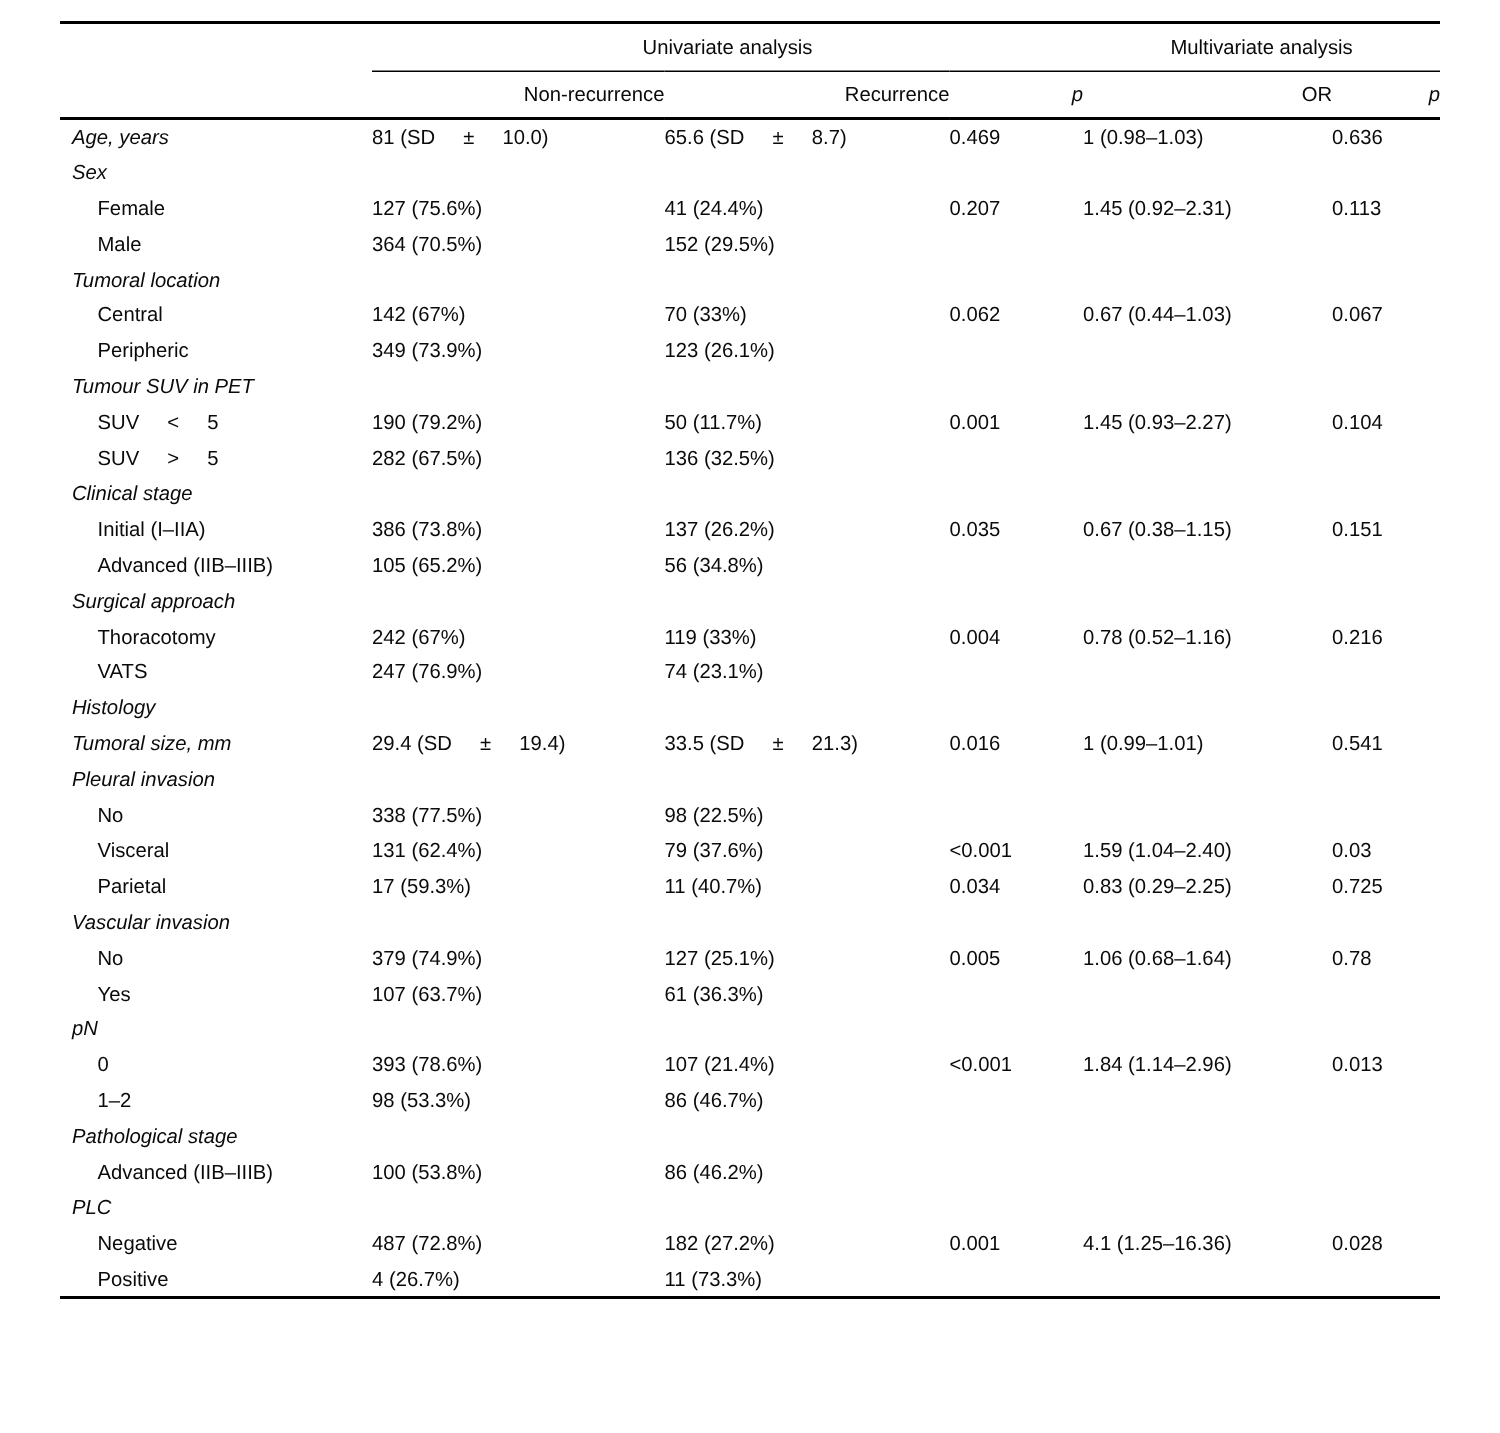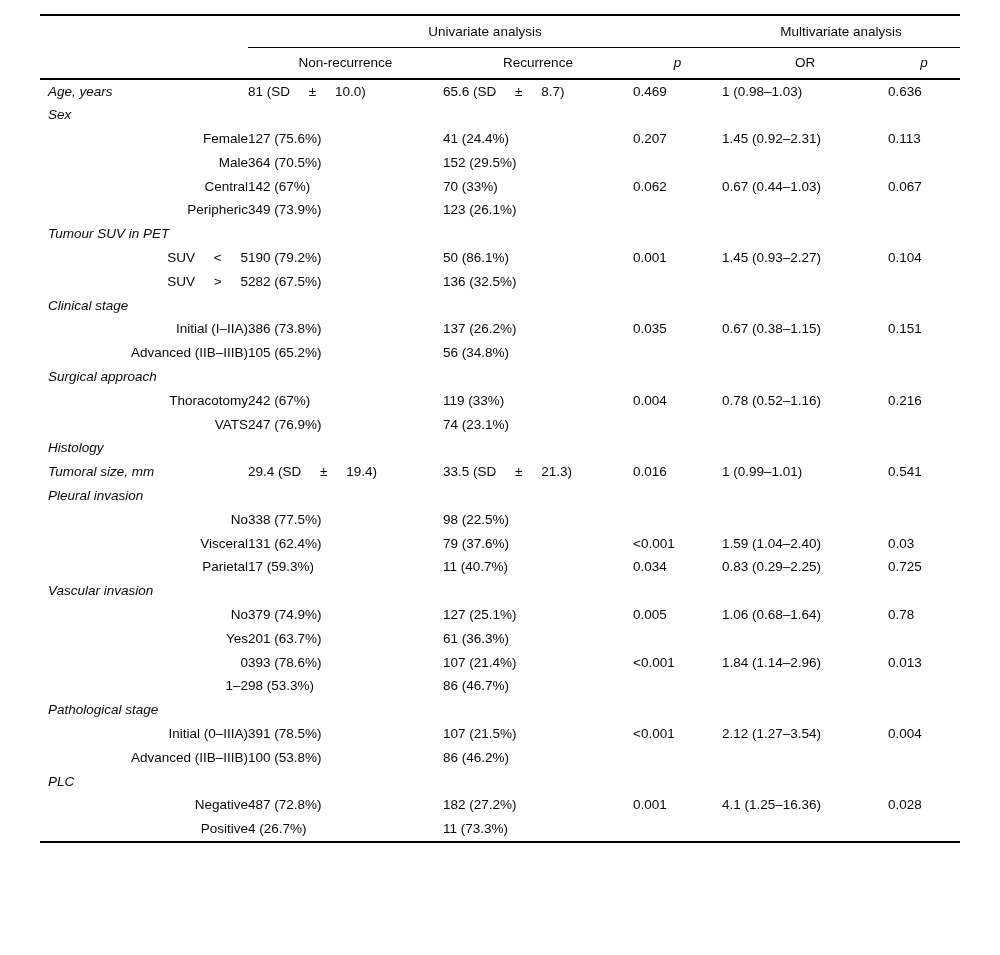--- a/index.html
+++ b/index.html
@@ -27,21 +27,21 @@
   }
   col.c1 { width: 208px; }
   col.c2 { width: 195px; }
   col.c3 { width: 190px; }
   col.c4 { width: 89px;  }
   col.c5 { width: 166px; }
   col.c6 { width: 72px;  }
 
   th {
     font-weight: 400;
-    text-align: center;
+    text-align: right;
     vertical-align: middle;
     white-space: pre;
     overflow: hidden;
   }
   tr.group-row th { height: 31px; }
   th.group {
     text-align: center;
     border-bottom: 1.5px solid #000;
   }
   tr.col-row th {
@@ -51,21 +51,21 @@
   th.pcol { font-style: italic; }
 
   tbody td {
     height: 23.8px;
     vertical-align: middle;
     white-space: pre;
     overflow: hidden;
   }
   td.label { padding-left: 8px; }
   tr.category td.label { font-style: italic; margin-top: 43px; }
-  tr.item td.label { padding-left: 25px; font-style: normal; text-align: right; }
+  tr.item td.label { padding-left: 25px; font-style: normal; }
 </style>
 </head>
 <body>
 
 <div class="page">
   <div class="table-wrap">
     <table>
       <colgroup>
         <col class="c1">
           <col class="c2">
@@ -115,20 +115,28 @@
     <td>0.113</td>
   </tr>
           <tr class="item">
     <td class="label">Male</td>
     <td>364 (70.5%)</td>
     <td>152 (29.5%)</td>
     <td></td>
     <td></td>
     <td></td>
   </tr>
+          <tr class="category">
+    <td class="label">Tumoral location</td>
+    <td></td>
+    <td></td>
+    <td></td>
+    <td></td>
+    <td></td>
+  </tr>
           <tr class="item">
     <td class="label">Central</td>
     <td>142 (67%)</td>
     <td>70 (33%)</td>
     <td>0.062</td>
     <td>0.67 (0.44–1.03)</td>
     <td>0.067</td>
   </tr>
           <tr class="item">
     <td class="label">Peripheric</td>
@@ -142,21 +150,21 @@
     <td class="label">Tumour SUV in PET</td>
     <td></td>
     <td></td>
     <td></td>
     <td></td>
     <td></td>
   </tr>
           <tr class="item">
     <td class="label">SUV     &lt;     5</td>
     <td>190 (79.2%)</td>
-    <td>50 (86.1%)</td>
+    <td>50 (11.7%)</td>
     <td>0.001</td>
     <td>1.45 (0.93–2.27)</td>
     <td>0.104</td>
   </tr>
           <tr class="item">
     <td class="label">SUV     &gt;     5</td>
     <td>282 (67.5%)</td>
     <td>136 (32.5%)</td>
     <td></td>
     <td></td>
@@ -269,22 +277,30 @@
           <tr class="item">
     <td class="label">No</td>
     <td>379 (74.9%)</td>
     <td>127 (25.1%)</td>
     <td>0.005</td>
     <td>1.06 (0.68–1.64)</td>
     <td>0.78</td>
   </tr>
           <tr class="item">
     <td class="label">Yes</td>
-    <td>201 (63.7%)</td>
+    <td>107 (63.7%)</td>
     <td>61 (36.3%)</td>
+    <td></td>
+    <td></td>
+    <td></td>
+  </tr>
+          <tr class="category">
+    <td class="label">pN</td>
+    <td></td>
+    <td></td>
     <td></td>
     <td></td>
     <td></td>
   </tr>
           <tr class="item">
     <td class="label">0</td>
     <td>393 (78.6%)</td>
     <td>107 (21.4%)</td>
     <td>&lt;0.001</td>
     <td>1.84 (1.14–2.96)</td>
@@ -300,28 +316,20 @@
   </tr>
           <tr class="category">
     <td class="label">Pathological stage</td>
     <td></td>
     <td></td>
     <td></td>
     <td></td>
     <td></td>
   </tr>
           <tr class="item">
-    <td class="label">Initial (0–IIIA)</td>
-    <td>391 (78.5%)</td>
-    <td>107 (21.5%)</td>
-    <td>&lt;0.001</td>
-    <td>2.12 (1.27–3.54)</td>
-    <td>0.004</td>
-  </tr>
-          <tr class="item">
     <td class="label">Advanced (IIB–IIIB)</td>
     <td>100 (53.8%)</td>
     <td>86 (46.2%)</td>
     <td></td>
     <td></td>
     <td></td>
   </tr>
           <tr class="category">
     <td class="label">PLC</td>
     <td></td>

